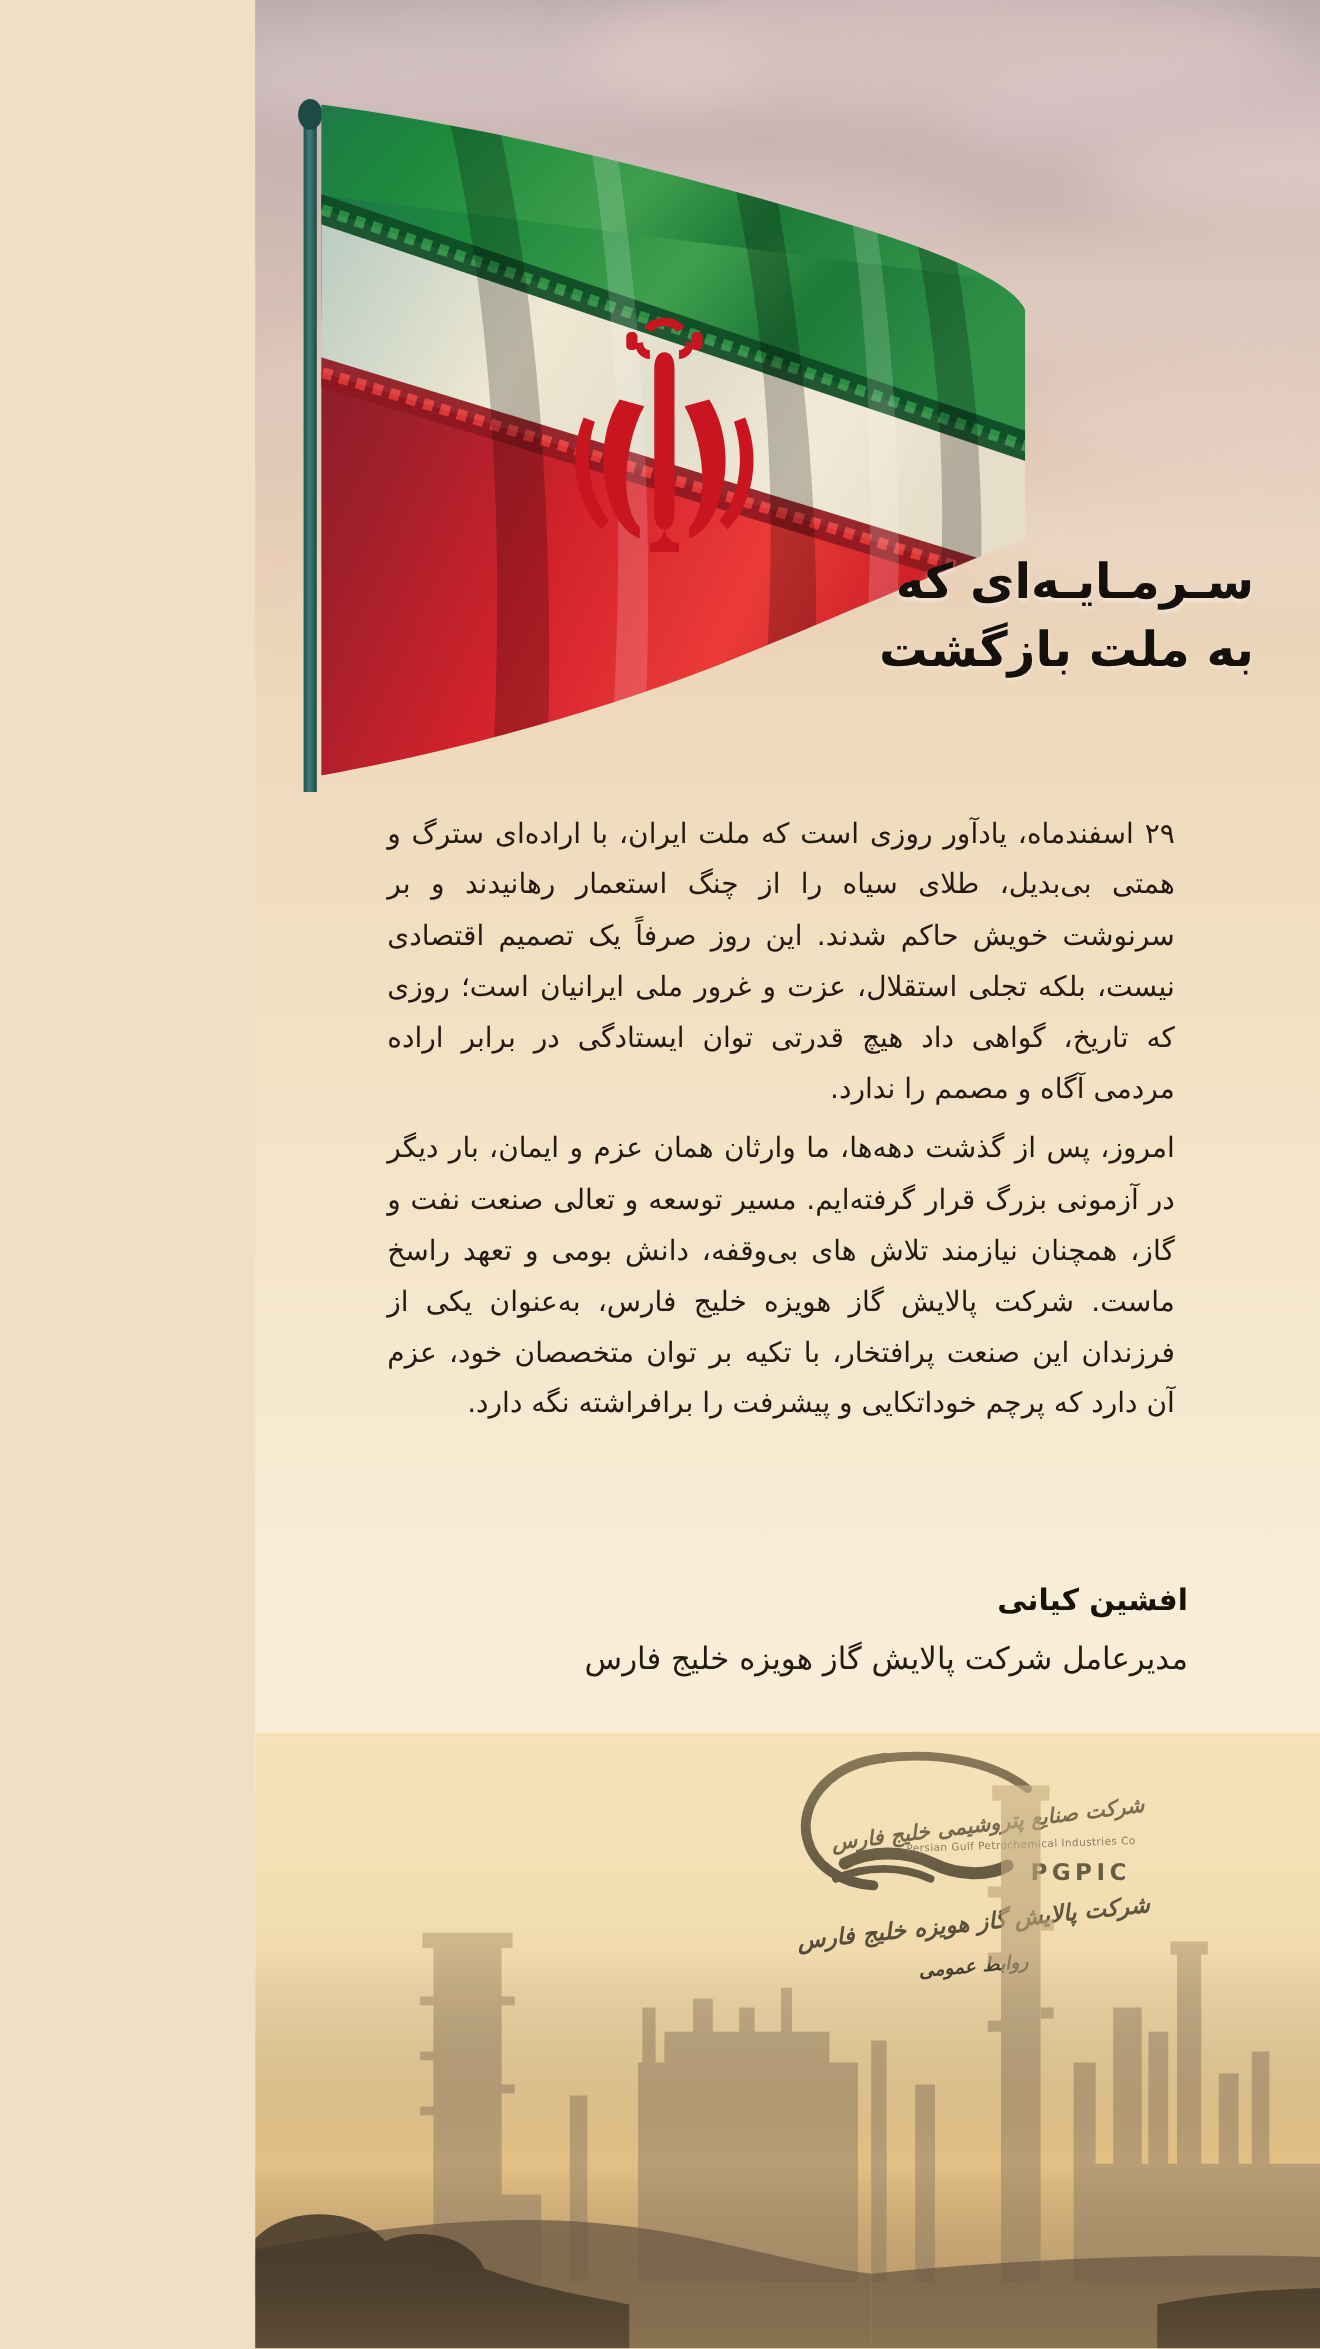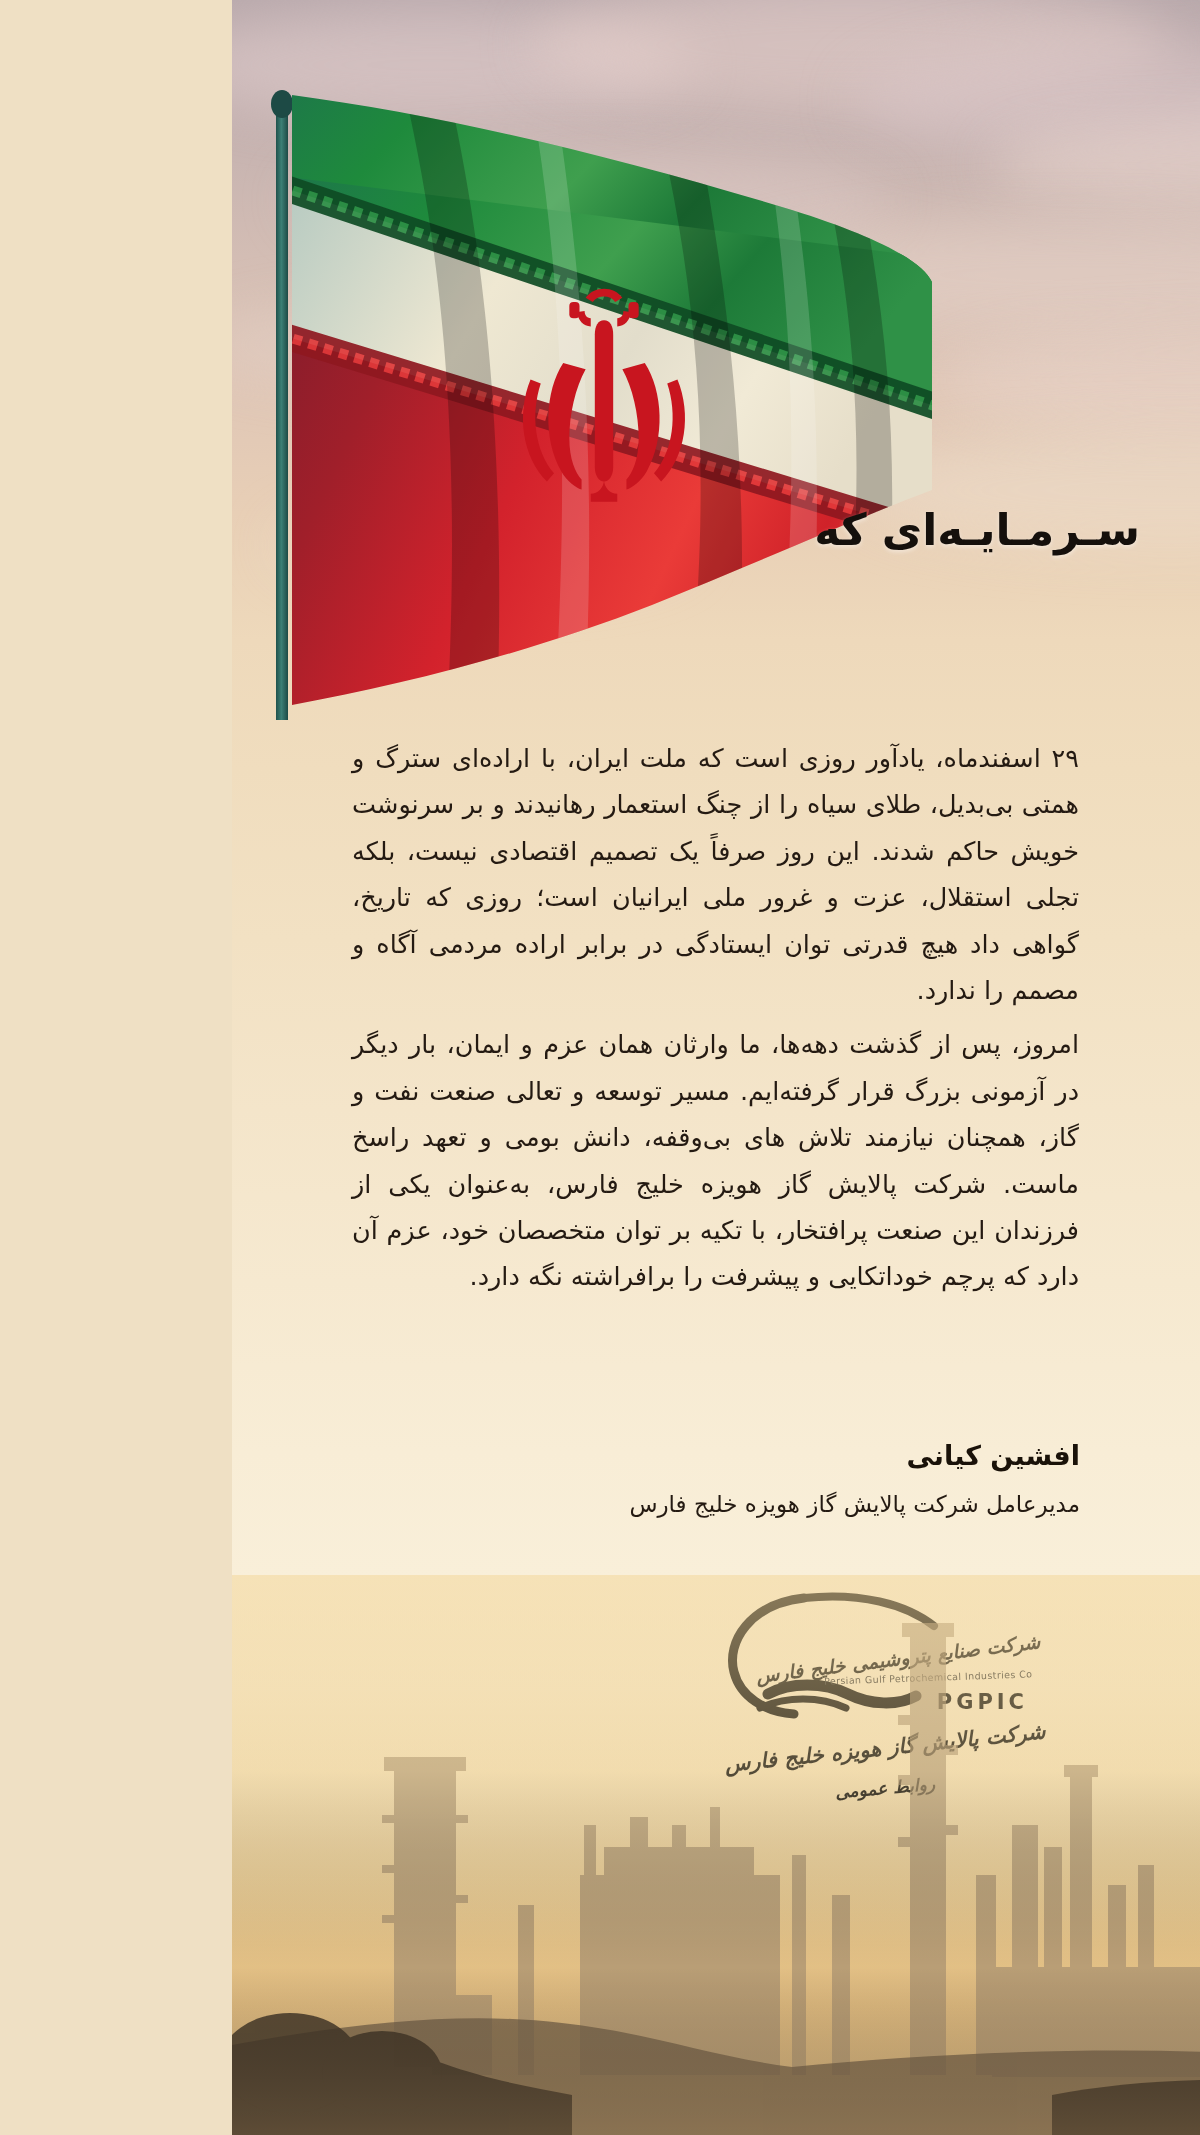--- a/index.html
+++ b/index.html
@@ -51,26 +51,26 @@
   }
   .headline div{white-space:nowrap;}
 
   
   .body-text{
     position:absolute;right:120px;left:120px;top:735px;
     text-align:justify;text-align-last:right;direction:rtl;
     color:#241a12;font-size:25.5px;line-height:1.82;
     font-family:"DejaVu Sans","Liberation Sans",sans-serif;
   }
-  .body-text p{margin:0 1px 8px 0;}
+  .body-text p{margin:0 12px 8px 0;}
 
   
   .signature{position:absolute;right:120px;top:1440px;text-align:right;direction:rtl;}
   .sig-name{font-size:27px;font-weight:bold;color:#1a1209;margin-bottom:20px;}
-  .sig-title{font-size:23px;color:#241a12;}
+  .sig-title{font-size:28px;color:#241a12;}
 
   
   .logos{position:absolute;right:150px;top:1590px;width:330px;text-align:center;direction:rtl;}
   .logo-pgpic{position:relative;height:130px;}
   .pgpic-fa{
     position:absolute;right:10px;top:40px;
     font-size:19px;color:#151515;font-style:italic;font-weight:bold;
     letter-spacing:-1px;transform:rotate(-7deg);transform-origin:right center;
   }
   .pgpic-en{
@@ -196,20 +196,21 @@
           <rect x="-34" y="-104" width="10" height="16" rx="4"></rect>
           <rect x="24" y="-104" width="10" height="16" rx="4"></rect>
           <path d="M-18,-108 C-10,-120 10,-120 18,-108 L11,-104 C6,-111 -6,-111 -11,-104 Z"></path>
         </g>
       </g>
     </svg>
   </div>
 
   <div class="headline">
     <div>سـرمـایـه‌ای که</div>
+    <div>به ملت بازگشت</div>
   </div>
 
   <div class="body-text">
     <p>۲۹ اسفندماه، یادآور روزی است که ملت ایران، با اراده‌ای سترگ و همتی بی‌بدیل، طلای سیاه را از چنگ استعمار رهانیدند و بر سرنوشت خویش حاکم شدند. این روز صرفاً یک تصمیم اقتصادی نیست، بلکه تجلی استقلال، عزت و غرور ملی ایرانیان است؛ روزی که تاریخ، گواهی داد هیچ قدرتی توان ایستادگی در برابر اراده مردمی آگاه و مصمم را ندارد.</p>
     <p>امروز، پس از گذشت دهه‌ها، ما وارثان همان عزم و ایمان، بار دیگر در آزمونی بزرگ قرار گرفته‌ایم. مسیر توسعه و تعالی صنعت نفت و گاز، همچنان نیازمند تلاش های بی‌وقفه، دانش بومی و تعهد راسخ ماست. شرکت پالایش گاز هویزه خلیج فارس، به‌عنوان یکی از فرزندان این صنعت پرافتخار، با تکیه بر توان متخصصان خود، عزم آن دارد که پرچم خوداتکایی و پیشرفت را برافراشته نگه دارد.</p>
   </div>
 
   <div class="signature">
     <div class="sig-name">افشین کیانی</div>
     <div class="sig-title">مدیرعامل شرکت پالایش گاز هویزه خلیج فارس</div>

